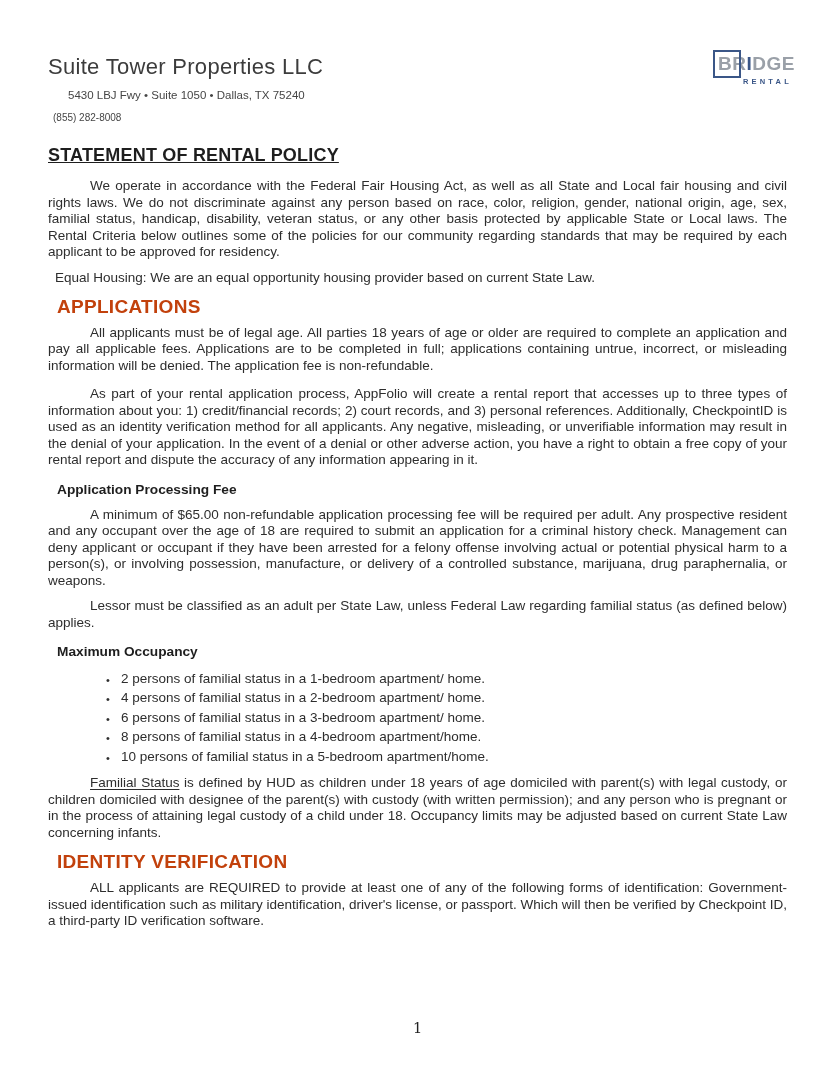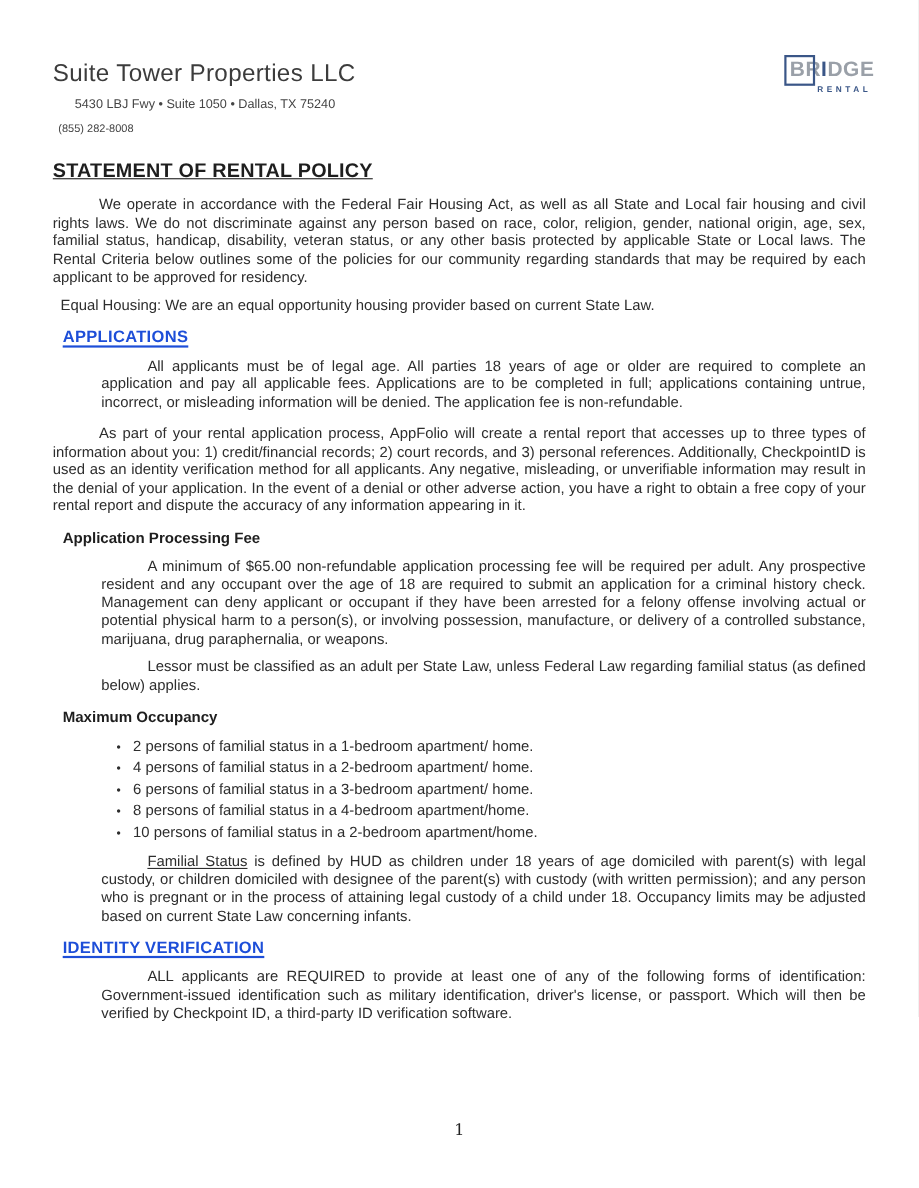--- a/index.html
+++ b/index.html
@@ -95,26 +95,25 @@
     color: #2d2d2d;
   }
   .equal-housing {
     margin: 8px 0 0 7px;
     font-size: 13.5px;
     line-height: 17px;
     color: #2d2d2d;
   }
   .section-heading {
     margin: 12px 0 0 9px;
-    font-size: 15px;
+    font-size: 19px;
     line-height: 18px;
     font-weight: 700;
-    color: #1d4ed8;
+    color: #c2410c;
     letter-spacing: 0.3px;
-    text-decoration: underline;
     text-underline-offset: 3px;
     text-decoration-thickness: 1.5px;
   }
   .sub-heading {
     margin: 12px 0 0 9px;
     font-size: 13.7px;
     line-height: 17px;
     font-weight: 700;
     color: #1e1e1e;
   }
@@ -135,21 +134,21 @@
     position: absolute;
     left: 1px;
     top: 2px;
     font-size: 11px;
     color: #2d2d2d;
   }
   .underlined-lead {
     text-decoration: underline;
     text-underline-offset: 2px;
   }
-  .tight { margin-top: 9px; margin-left: 44px; }
+  .tight { margin-top: 9px; }
   .footer-page {
     position: absolute;
     bottom: 44px;
     left: 0;
     width: 100%;
     text-align: center;
     font-family: "DejaVu Serif", "Liberation Serif", serif;
     font-size: 14.5px;
     color: #222222;
   }
@@ -185,21 +184,21 @@
     <p class="para tight">A minimum of $65.00 non-refundable application processing fee will be required per adult. Any prospective resident and any occupant over the age of 18 are required to submit an application for a criminal history check. Management can deny applicant or occupant if they have been arrested for a felony offense involving actual or potential physical harm to a person(s), or involving possession, manufacture, or delivery of a controlled substance, marijuana, drug paraphernalia, or weapons.</p>
 
     <p class="para tight">Lessor must be classified as an adult per State Law, unless Federal Law regarding familial status (as defined below) applies.</p>
 
     <h4 class="sub-heading">Maximum Occupancy</h4>
     <ul class="occupancy-list">
       <li>2 persons of familial status in a 1-bedroom apartment/ home.</li>
       <li>4 persons of familial status in a 2-bedroom apartment/ home.</li>
       <li>6 persons of familial status in a 3-bedroom apartment/ home.</li>
       <li>8 persons of familial status in a 4-bedroom apartment/home.</li>
-      <li>10 persons of familial status in a 2-bedroom apartment/home.</li>
+      <li>10 persons of familial status in a 5-bedroom apartment/home.</li>
     </ul>
     <p class="para tight"><span class="underlined-lead">Familial Status</span><span> is defined by HUD as children under 18 years of age domiciled with parent(s) with legal custody, or children domiciled with designee of the parent(s) with custody (with written permission); and any person who is pregnant or in the process of attaining legal custody of a child under 18. Occupancy limits may be adjusted based on current State Law concerning infants.</span></p>
 
     <h3 class="section-heading">IDENTITY VERIFICATION</h3>
     <p class="para tight">ALL applicants are REQUIRED to provide at least one of any of the following forms of identification: Government-issued identification such as military identification, driver's license, or passport. Which will then be verified by Checkpoint ID, a third-party ID verification software.</p>
 
   </div>
 
   <div class="footer-page">1</div>
 

